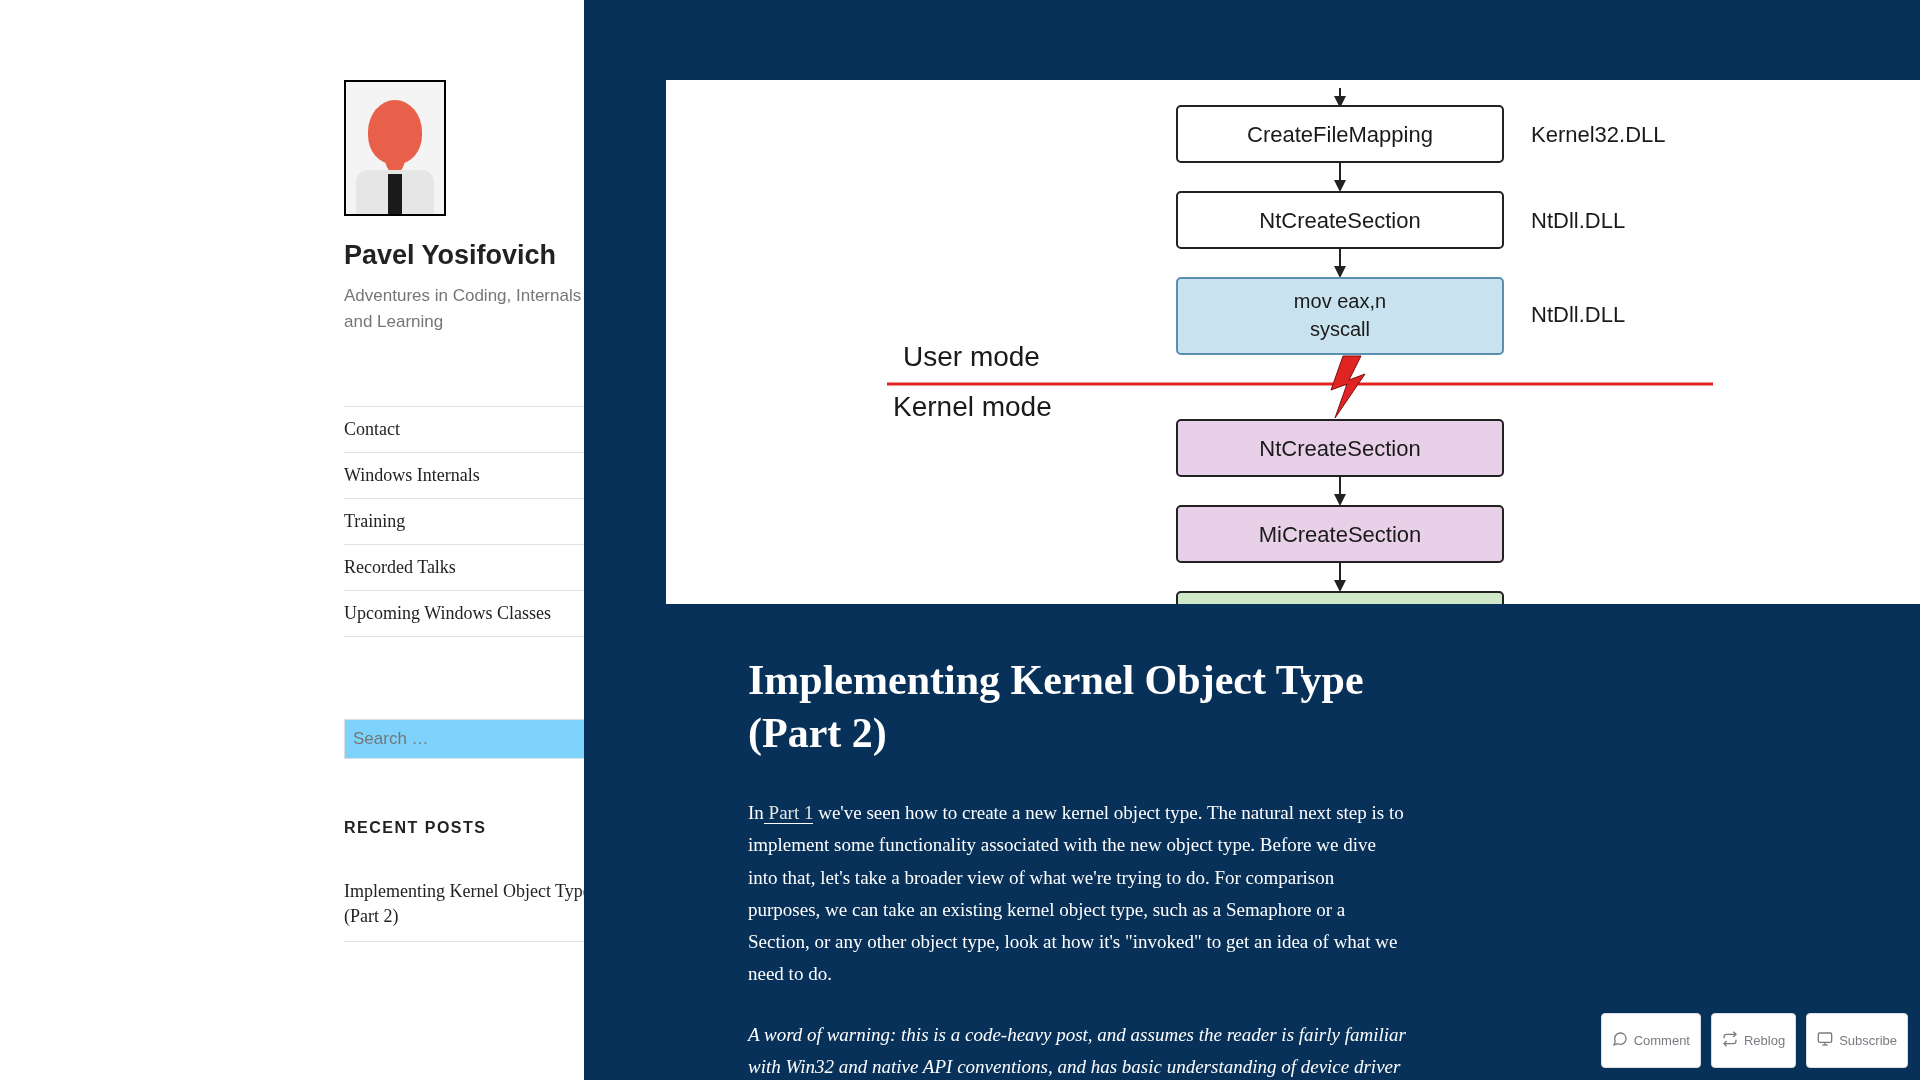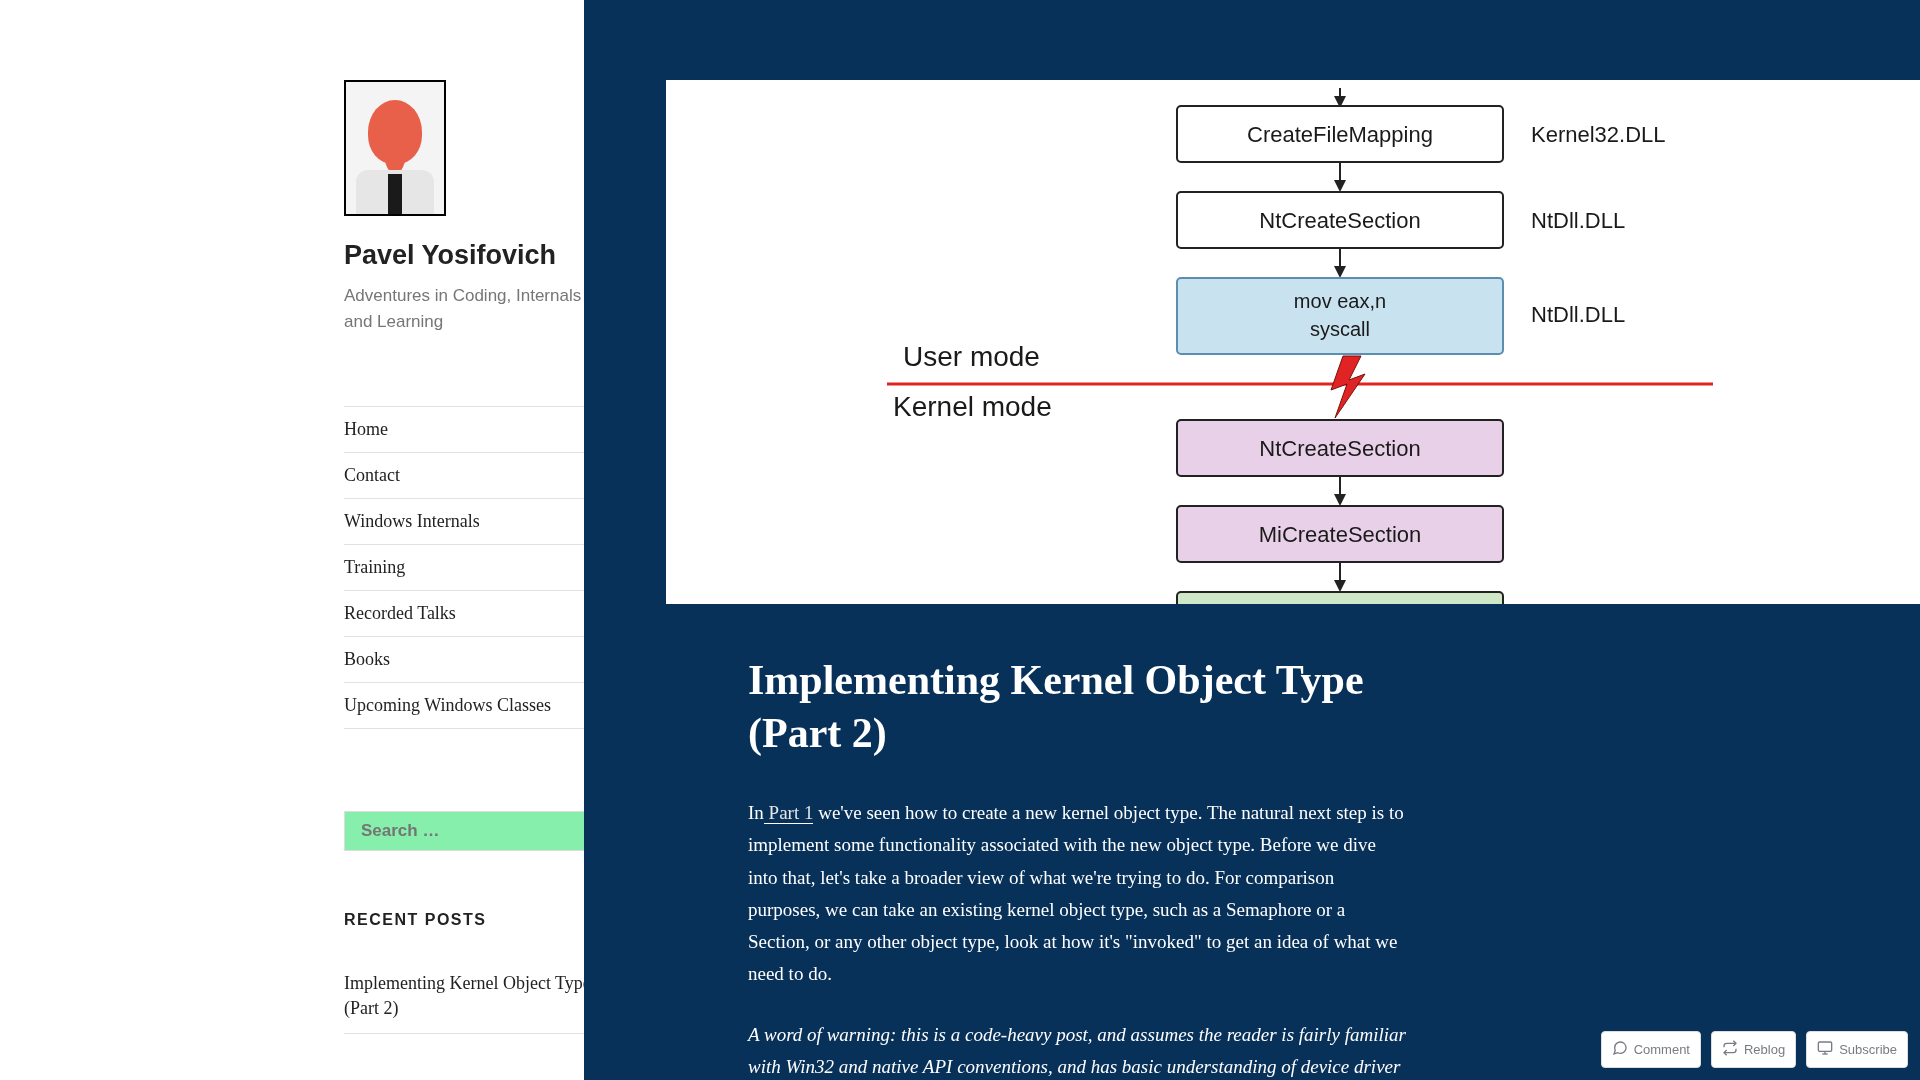--- a/index.html
+++ b/index.html
@@ -80,27 +80,26 @@
       padding: 12px 0;
       border-bottom: 1px solid #e1e1e1;
       font-family: Georgia, serif;
       font-size: 18px;
       color: #222;
       cursor: pointer;
     }
     .search-wrap { margin-top: 82px; }
     .search-input {
       width: 100%;
-      padding: 9px 16px;
+      padding: 9px 8px;
       font-family: -apple-system, BlinkMacSystemFont, 'Segoe UI', Arial, sans-serif;
       font-size: 17px;
-      background: #86efac;
+      background: #7dd3fc;
       border: 1px solid #ddd;
       color: #666;
-      font-weight: bold;
     }
     .section-heading {
       font-family: -apple-system, BlinkMacSystemFont, 'Segoe UI', Arial, sans-serif;
       font-size: 16px;
       font-weight: 700;
       letter-spacing: 1.5px;
       color: #222;
       margin-top: 60px;
       margin-bottom: 30px;
     }
@@ -164,21 +163,21 @@
       display: flex;
       gap: 10px;
     }
     .footer-pill {
       display: flex;
       align-items: center;
       gap: 6px;
       background: #fff;
       border: 1px solid #ddd;
       border-radius: 4px;
-      padding: 8px 10px;
+      padding: 17px 10px;
       font-family: -apple-system, BlinkMacSystemFont, 'Segoe UI', Arial, sans-serif;
       font-size: 13px;
       color: #787c82;
       cursor: pointer;
     }
     .footer-pill svg { width: 16px; height: 16px; }
     
     .dbox { fill: #fff; stroke: #222; stroke-width: 2; }
     .dbox-blue { fill: #c9e2ef; stroke: #5a8fb0; stroke-width: 2; }
     .dbox-pink { fill: #e8d1e8; stroke: #222; stroke-width: 2; }
@@ -197,26 +196,24 @@
       <div class="avatar">
         <div class="avatar-face"></div>
         <div class="avatar-nose"></div>
         <div class="avatar-body"></div>
         <div class="avatar-tie"></div>
       </div>
       <h1 class="site-title">Pavel Yosifovich</h1>
       <p class="tagline">Adventures in Coding, Internals and Learning</p>
 
       <nav class="nav">
-        <a class="nav-item">Home</a>
         <a class="nav-item">Contact</a>
         <a class="nav-item">Windows Internals</a>
         <a class="nav-item">Training</a>
         <a class="nav-item">Recorded Talks</a>
-        <a class="nav-item">Books</a>
         <a class="nav-item">Upcoming Windows Classes</a>
       </nav>
 
       <div class="search-wrap">
         <input type="text" class="search-input" placeholder="Search …" style="">
       </div>
 
       <h2 class="section-heading">RECENT POSTS</h2>
       <a class="recent-item">Implementing Kernel Object Type (Part 2)</a>
 

